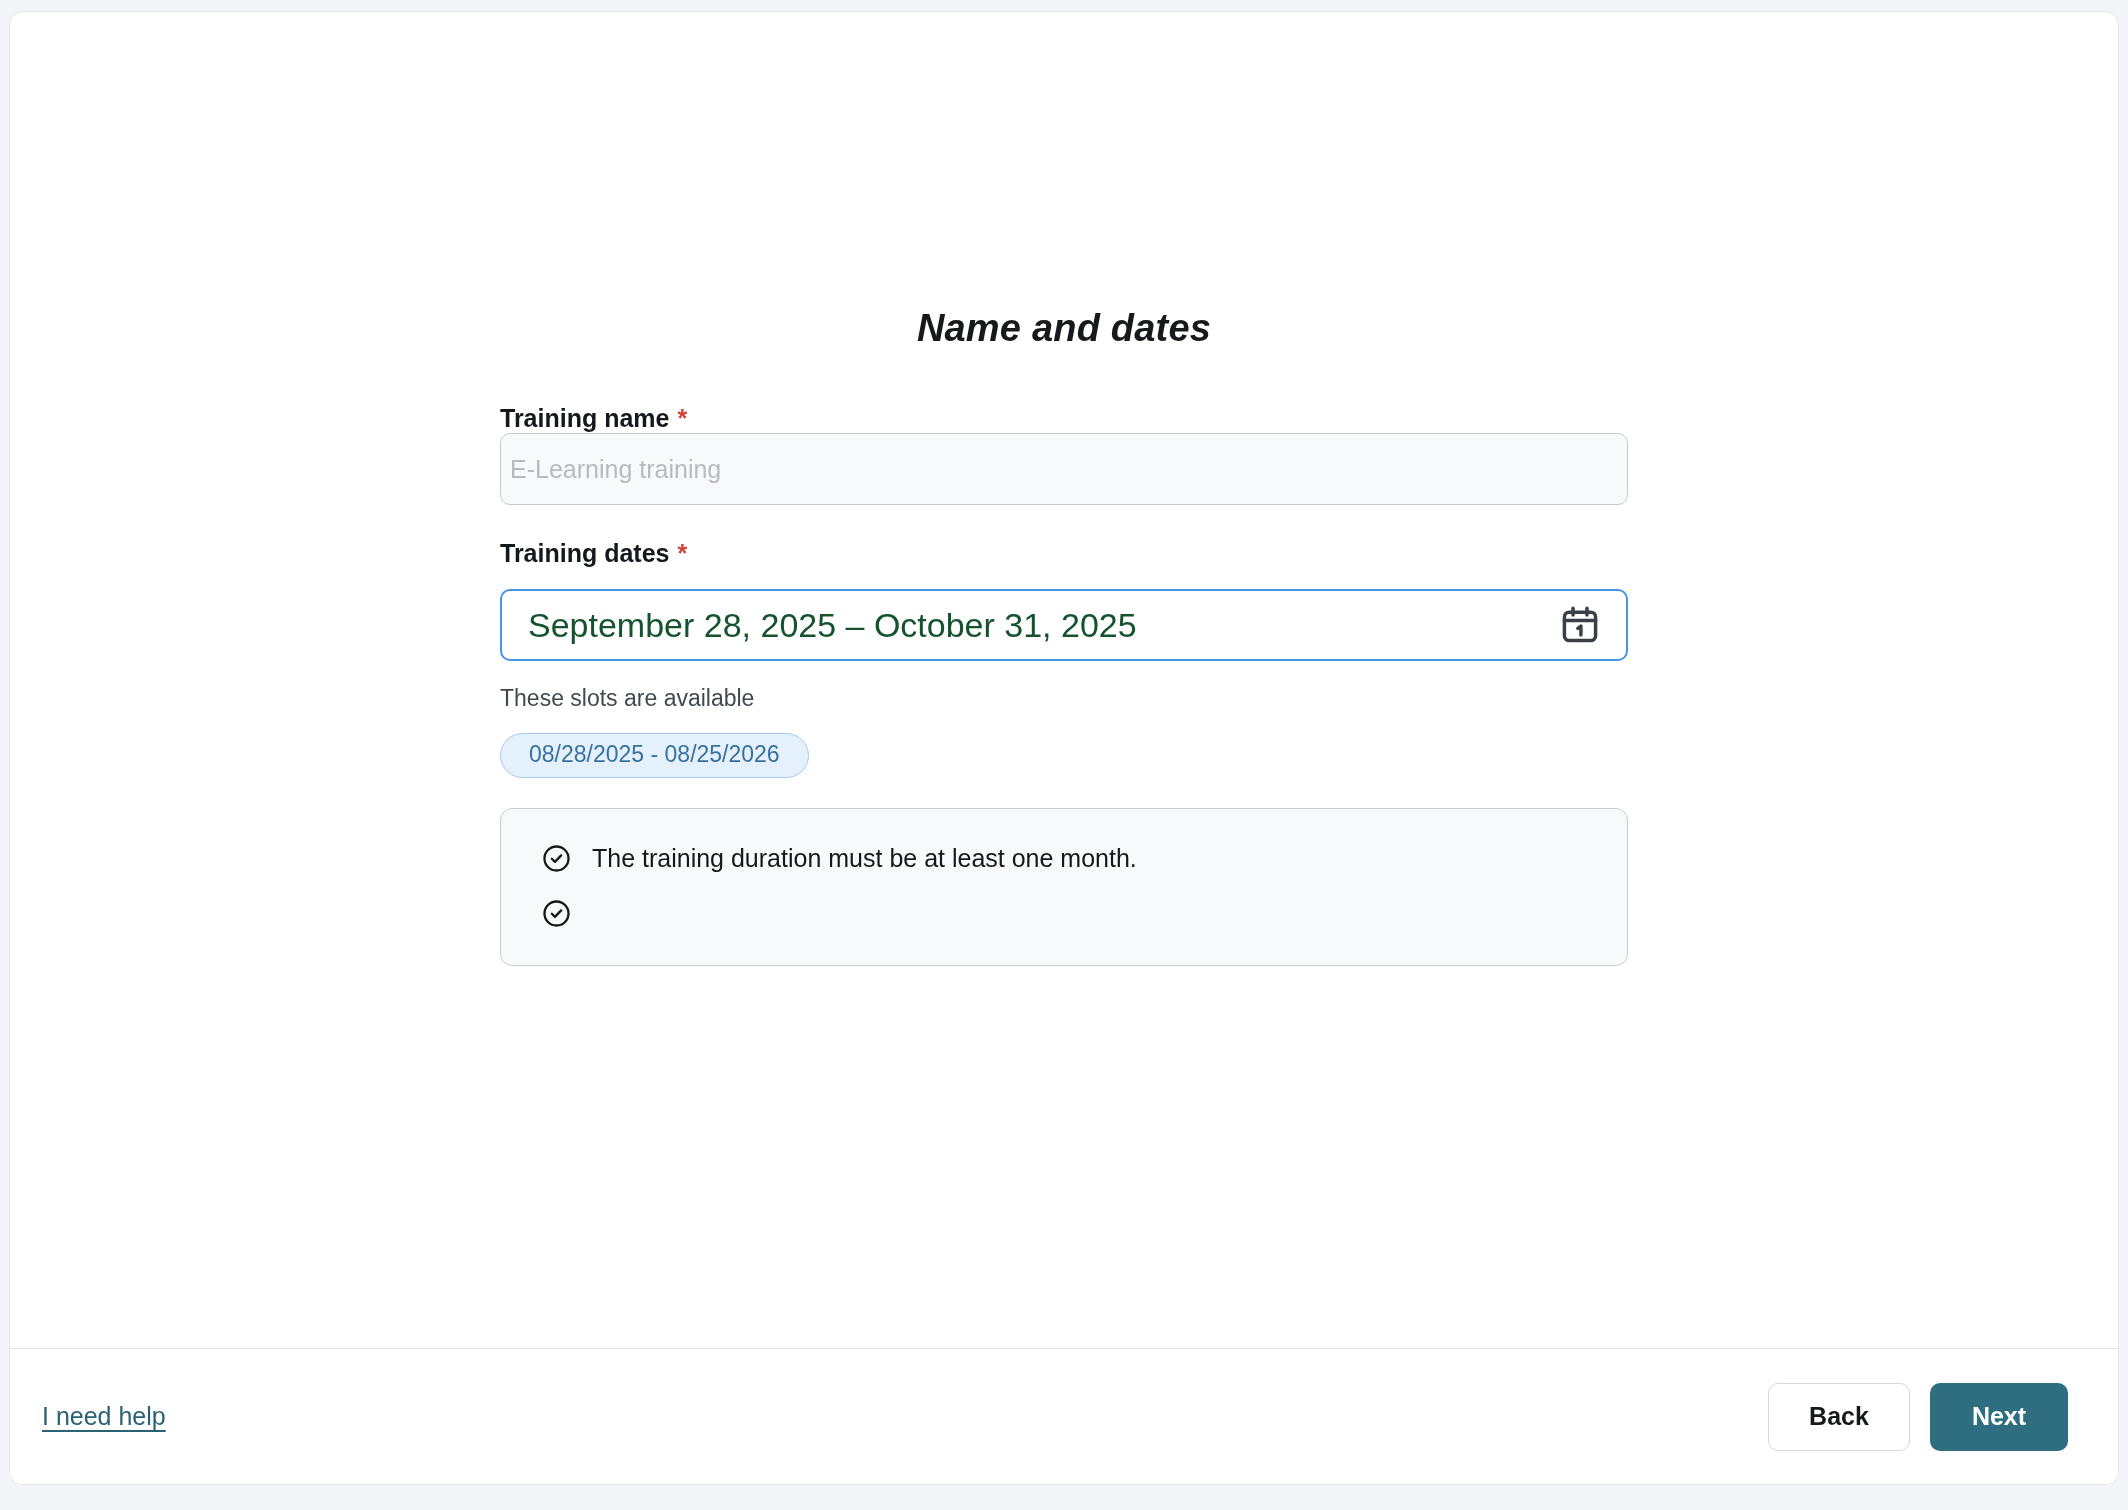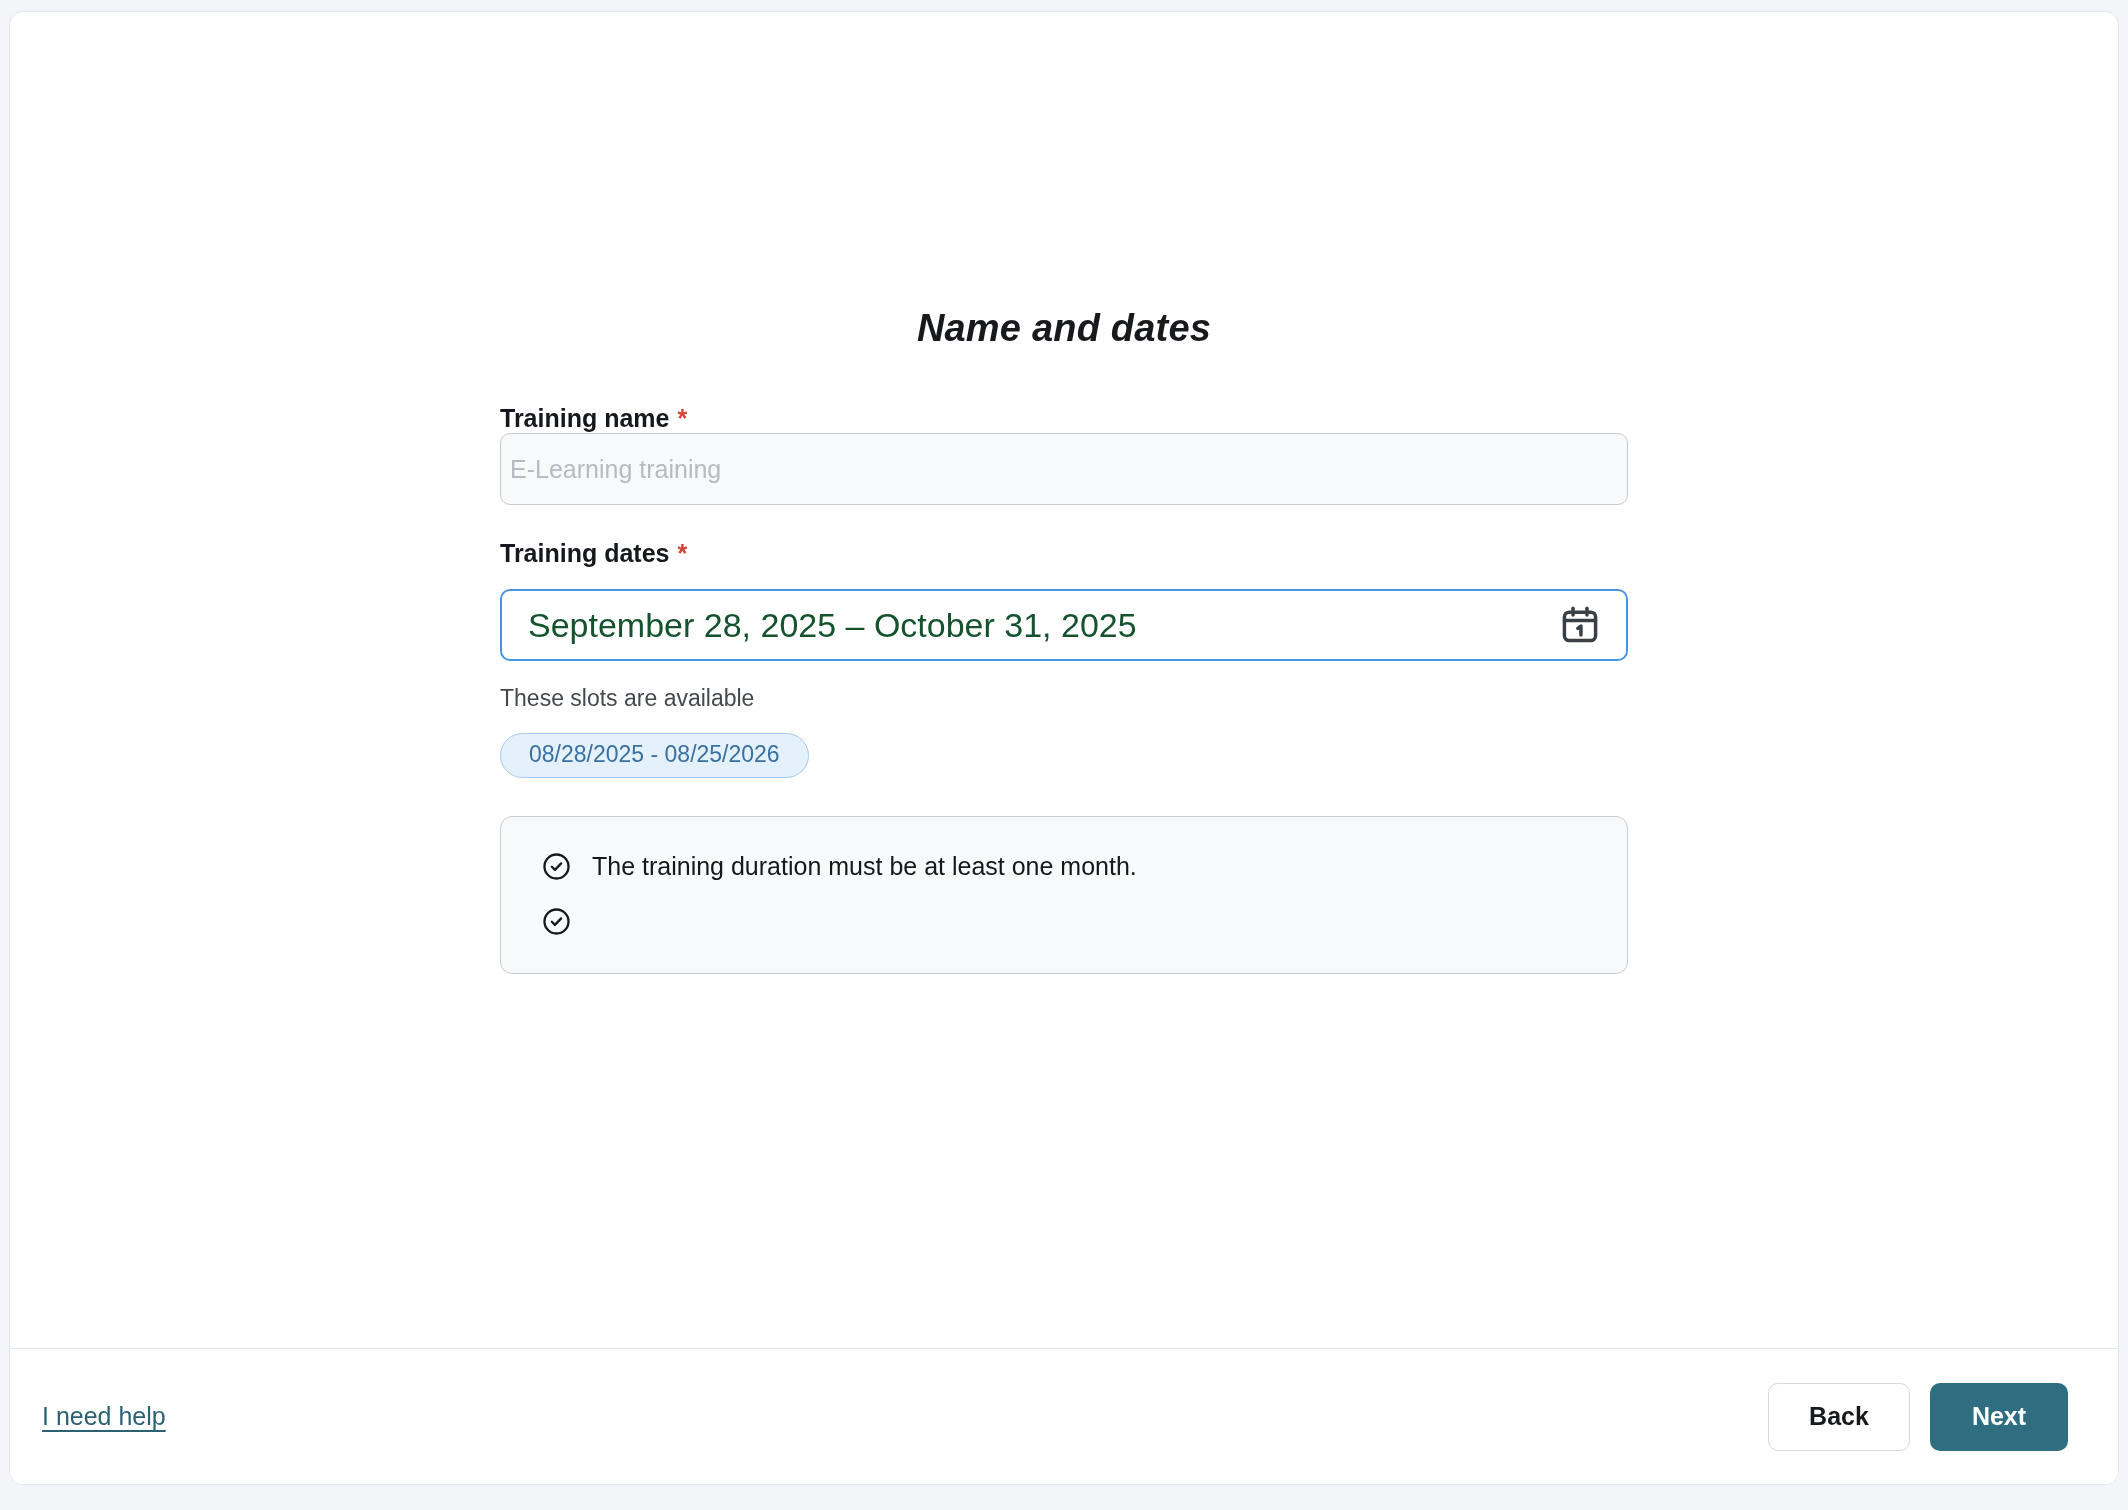--- a/index.html
+++ b/index.html
@@ -107,21 +107,21 @@
     display: inline-flex;
     align-items: center;
     padding: 7px 28px 9px 28px;
     background: #e4f0fc;
     border: 1.5px solid #a6cbf0;
     border-radius: 999px;
     font-size: 23px;
     color: #38709f;
   }
   .rules-box {
-    margin-top: 38px;
+    margin-top: 30px;
     width: 100%;
     background: #f8f9fa;
     border: 1.5px solid #c9cdd2;
     border-radius: 12px;
     padding: 34px 40px 36px 40px;
     display: flex;
     flex-direction: column;
     gap: 24px;
   }
   .rule-row {

